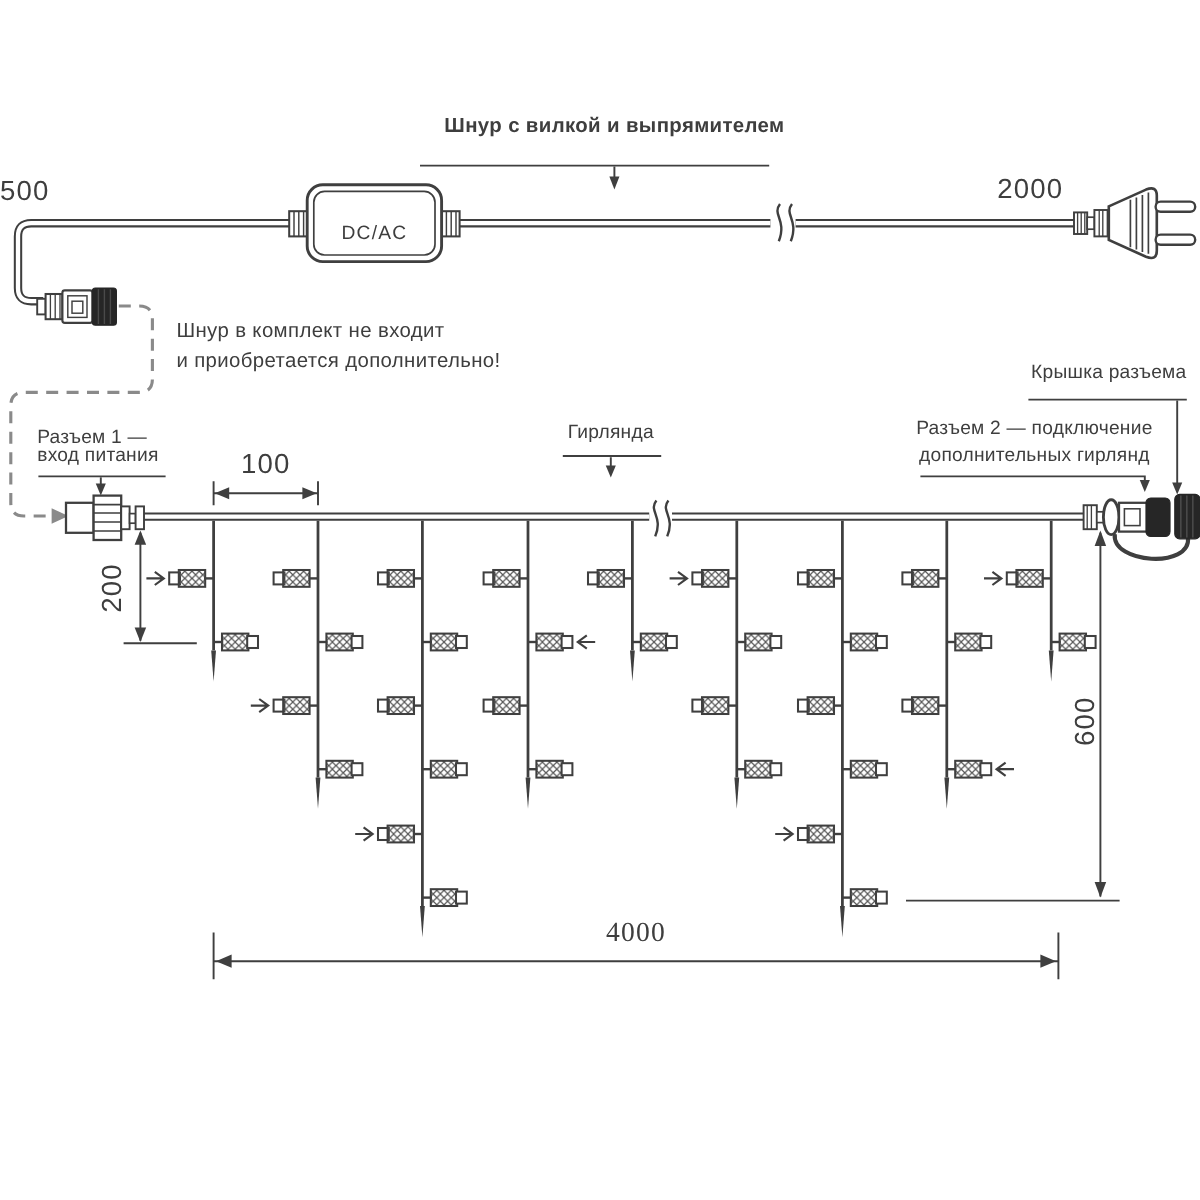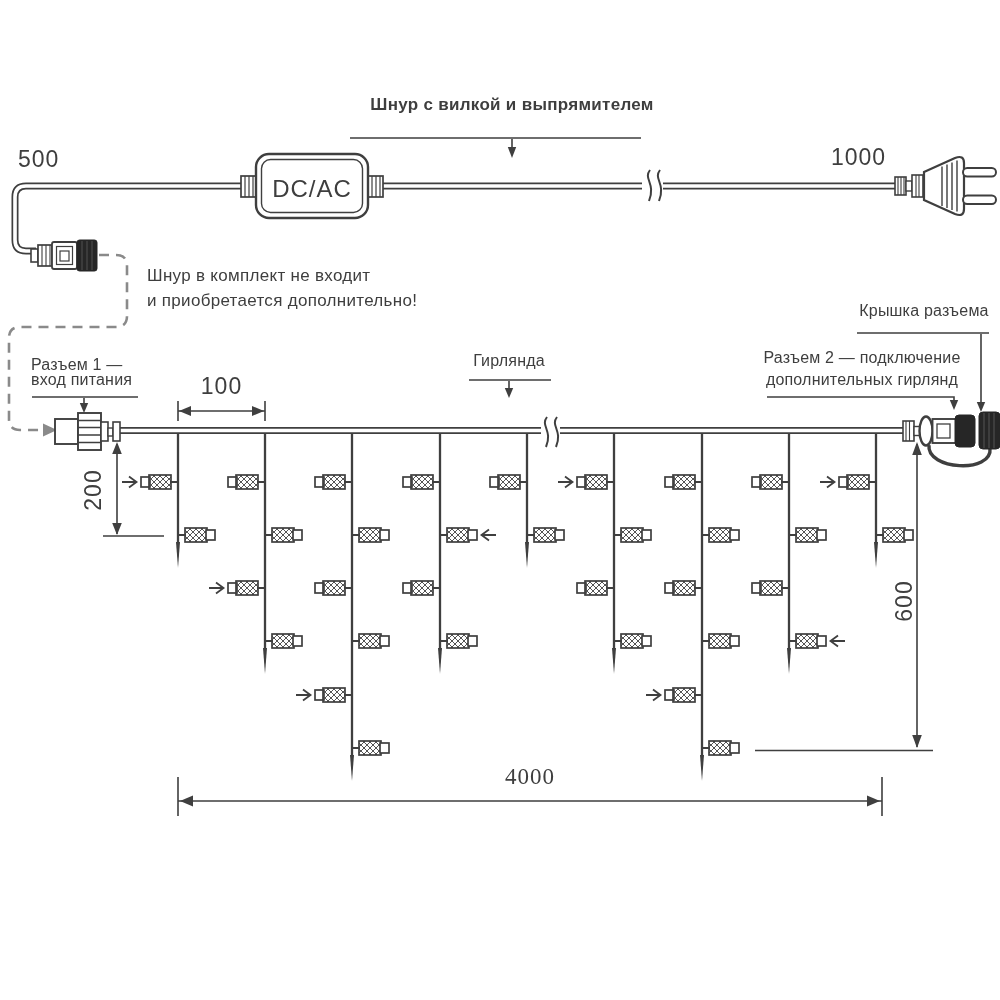--- a/index.html
+++ b/index.html
@@ -5,21 +5,21 @@
   html,body{margin:0;padding:0;background:#fff;}
   .page{position:relative;width:1000px;height:1000px;background:#fff;overflow:hidden;
         font-family:"Liberation Sans",sans-serif;color:#3e3e3e;}
   svg{position:absolute;left:0;top:0;}
   .lbl{position:absolute;white-space:nowrap;line-height:1.18;}
   .t-main{font-size:17px;letter-spacing:.3px;}
   .t-sub{font-size:12.5px;letter-spacing:.2px;}
   .t-note{font-size:17px;letter-spacing:.3px;}
   .t-lead{font-size:16px;letter-spacing:.2px;}
   .t-dim{font-size:23px;letter-spacing:1px;}
-  .t-box{font-size:24px;letter-spacing:1px;}
+  .t-box{font-size:16px;letter-spacing:1px;margin-top:11px;}
   .ctr{text-align:center;}
   .rot{transform:rotate(-90deg);transform-origin:center;}
 </style>
 </head>
 <body>
 
 <div class="page">
 
 <svg width="1000" height="1000" viewBox="0 0 1000 1000">
   <defs>
@@ -234,22 +234,22 @@
   <g>
     <path d="M767,397 H954 V401" stroke="#3f3f3f" stroke-width="1.6" fill="none"></path>
     <polygon points="954,410 949.8,400 958.2,400" fill="#3f3f3f"></polygon>
   </g>
   <g>
     <path d="M857,333 H989 M981,334 V404" stroke="#3f3f3f" stroke-width="1.6" fill="none"></path>
     <polygon points="981,412 976.8,402 985.2,402" fill="#3f3f3f"></polygon>
   </g>
 </svg>
 
-<div class="lbl t-dim" style="left:18px;top:146px;">500</div>
-<div class="lbl t-dim" style="left:831px;top:144px;">1000</div>
+<div class="lbl t-dim" style="left:0;top:146px;">500</div>
+<div class="lbl t-dim" style="left:831px;top:144px;">2000</div>
 <div class="lbl t-box ctr" style="left:256px;top:175px;width:112px;">DC/AC</div>
 
 <div class="lbl t-main ctr" style="left:352px;top:95px;width:320px;font-weight:bold;">Шнур с вилкой и выпрямителем</div>
 
 <div class="lbl t-note" style="left:147px;top:266px;">Шнур в комплект не входит</div>
 <div class="lbl t-note" style="left:147px;top:291px;">и приобретается дополнительно!</div>
 
 <div class="lbl t-lead" style="left:31px;top:356px;">Разъем 1 —</div>
 <div class="lbl t-lead" style="left:31px;top:371px;">вход питания</div>
 

